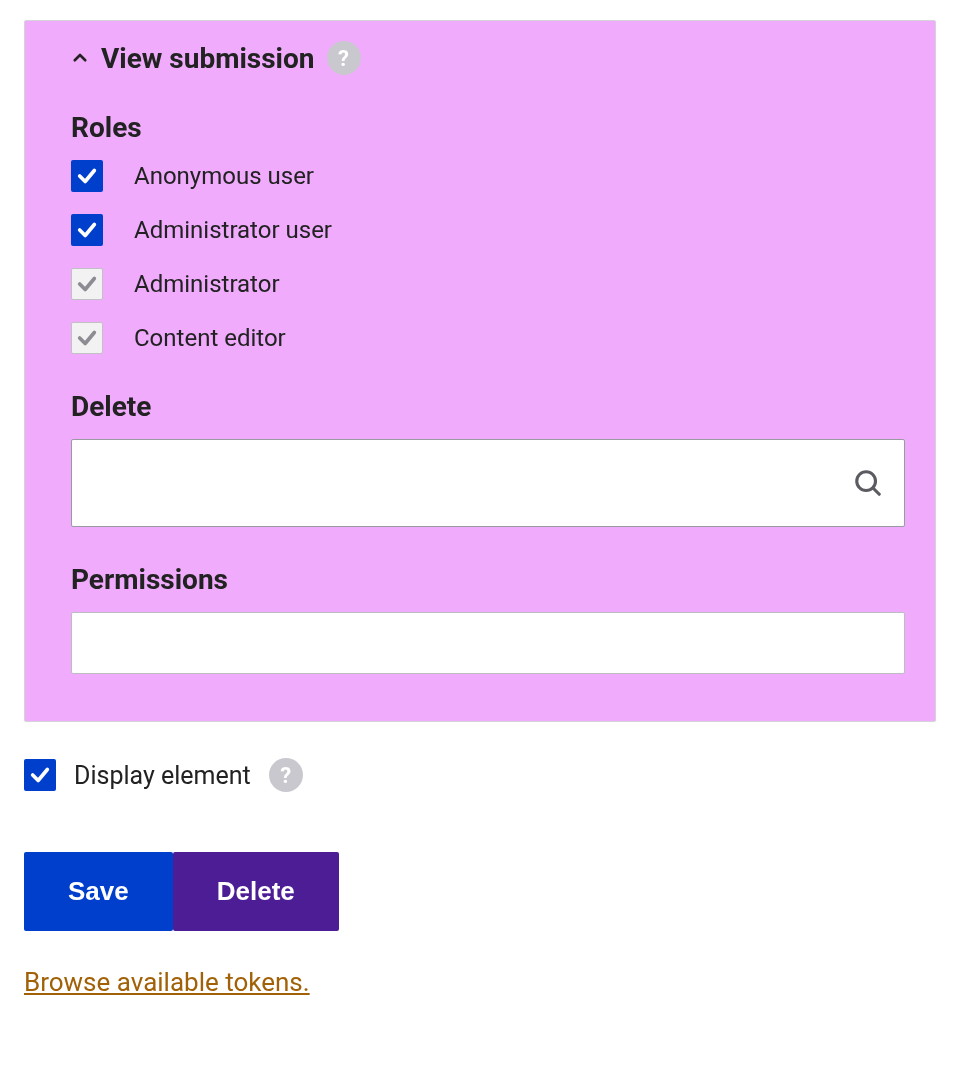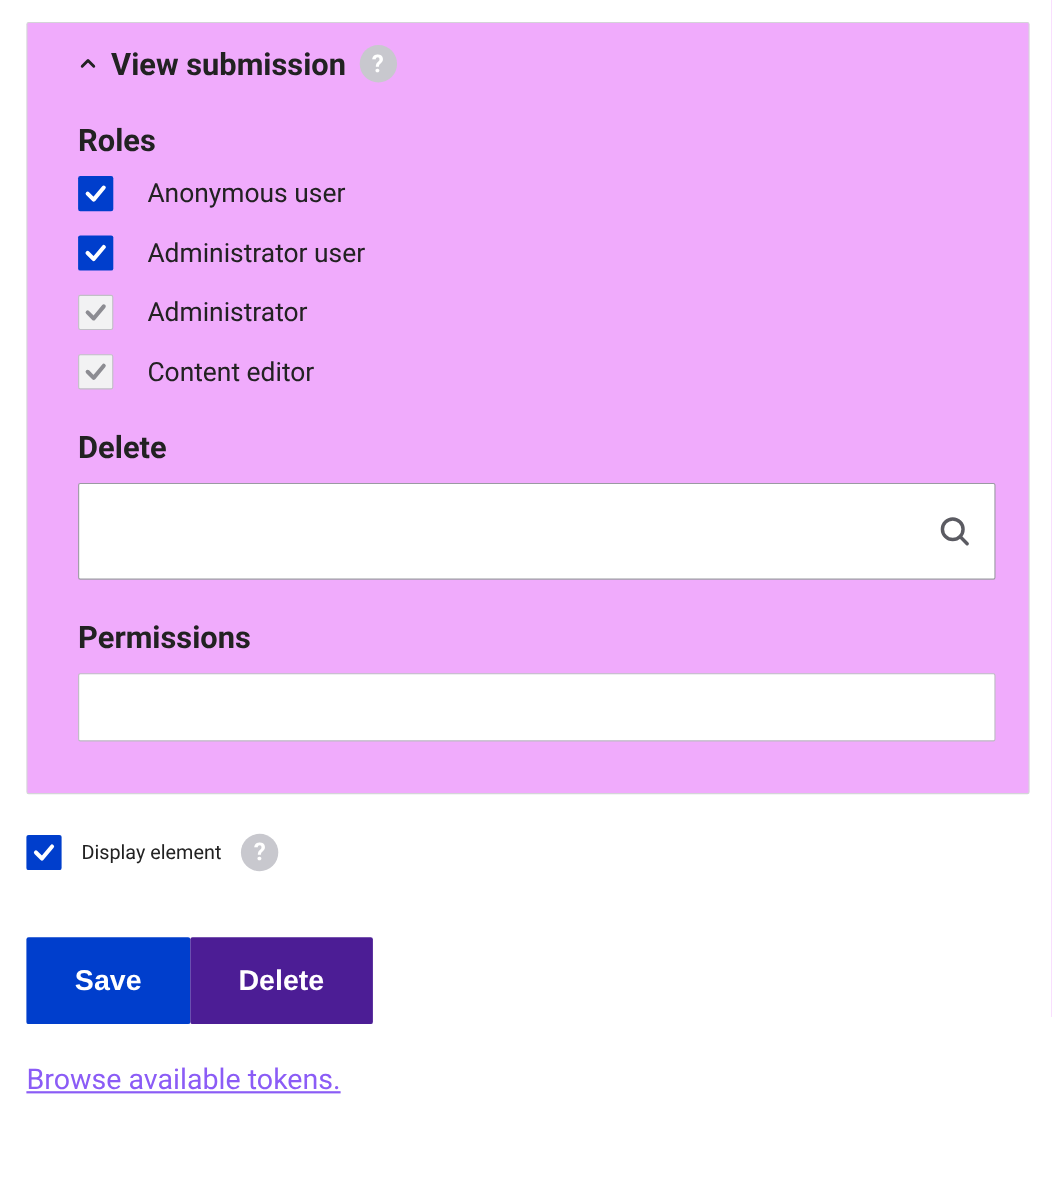--- a/index.html
+++ b/index.html
@@ -132,21 +132,21 @@
     color: #5b5b62;
     pointer-events: none;
   }
   .display-element-row {
     display: flex;
     align-items: center;
     gap: 18px;
     margin-bottom: 60px;
   }
   .display-element-row .checkbox-label {
-    font-size: 18px;
+    font-size: 25px;
   }
   .button-row {
     display: flex;
     margin-bottom: 36px;
   }
   .btn {
     border: none;
     color: #fff;
     font-weight: 700;
     font-size: 26px;
@@ -154,21 +154,21 @@
     cursor: pointer;
     border-radius: 2px;
   }
   .btn.primary {
     background: #003ecc;
   }
   .btn.danger {
     background: #4c1d95;
   }
   .token-link {
-    color: #8b5cf6;
+    color: #a16207;
     text-decoration: underline;
     font-size: 26px;
     cursor: pointer;
   }
 </style>
 </head>
 <body>
 
 
 

